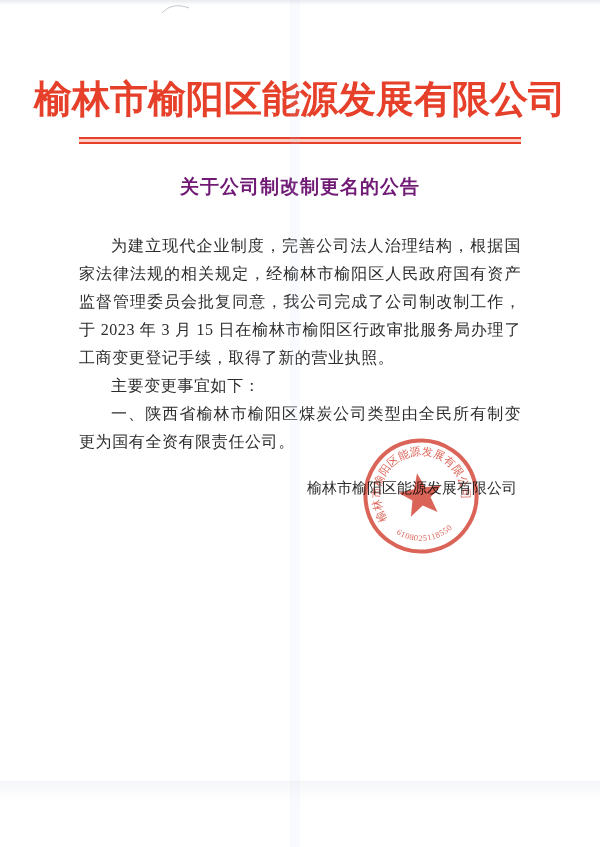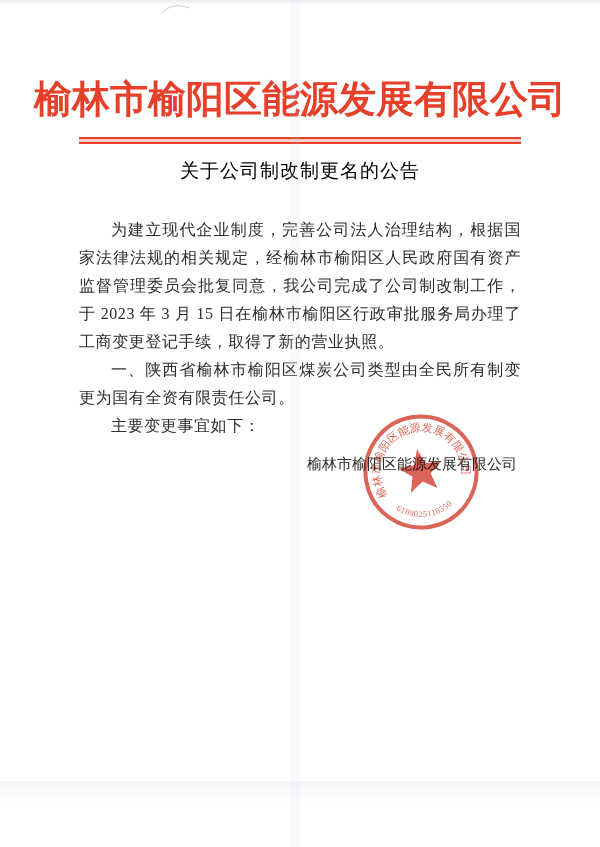--- a/index.html
+++ b/index.html
@@ -35,27 +35,27 @@
     white-space:nowrap;
   }
   .red-rule {
     margin:14px auto 0;
     width:442px; height:3px;
     border-top:2px solid #e6402a;
     border-bottom:2px solid #e6402a;
     background:rgba(240,120,90,0.35);
   }
   .doc-title {
-    margin:14px 0 0;
+    margin:30px 0 0;
     text-align:center;
-    font-size:19px; font-weight:normal; line-height:26px;
-    letter-spacing:1px; color:#000000;
+    font-size:19px; font-weight:bold; line-height:26px;
+    letter-spacing:1px; color:#701a75;
   }
   .body-text {
-    width:442px; margin:32px auto 8px;
+    width:442px; margin:32px auto 16px;
     font-size:16px; line-height:28px; letter-spacing:0.6px;
     text-align:justify; text-justify:inter-character;
   }
   .body-text p { margin:0; text-indent:2em; }
 
   .signature {
     position:relative;
     width:442px; margin:0 auto;
     font-size:15px; line-height:33px;
     text-align:right; color:#2d2d2d;
@@ -84,22 +84,22 @@
   </svg>
 
   <div class="letterhead-company" style="color:#e6402a;">榆林市榆阳区能源发展有限公司</div>
 
   <div class="red-rule"></div>
 
   <h1 class="doc-title">关于公司制改制更名的公告</h1>
 
   <div class="body-text">
     <p>为建立现代企业制度，完善公司法人治理结构，根据国家法律法规的相关规定，经榆林市榆阳区人民政府国有资产监督管理委员会批复同意，我公司完成了公司制改制工作，于 2023 年 3 月 15 日在榆林市榆阳区行政审批服务局办理了工商变更登记手续，取得了新的营业执照。</p>
+    <p>主要变更事宜如下：</p>
     <p>一、陕西省榆林市榆阳区煤炭公司类型由全民所有制变更为国有全资有限责任公司。</p>
-    <p>主要变更事宜如下：</p>
   </div>
 
   <div class="signature">
     <div class="sig-company">榆林市榆阳区能源发展有限公司</div>
 
     <svg class="seal" viewBox="0 0 140 140">
       <g transform="rotate(-10 70 70)" fill="#d5493a">
         <circle cx="70" cy="70" r="55.5" fill="none" stroke="#d5493a" stroke-width="4"></circle>
         <polygon points="70,47 75.68,62.19 91.87,62.89 79.19,72.99 83.52,88.61 70,79.66 56.48,88.61 60.81,72.99 48.13,62.89 64.32,62.19"></polygon>
         <path id="sealTextArc" d="M 32.8 87.3 A 41 41 0 1 1 107.2 87.3" fill="none"></path>

